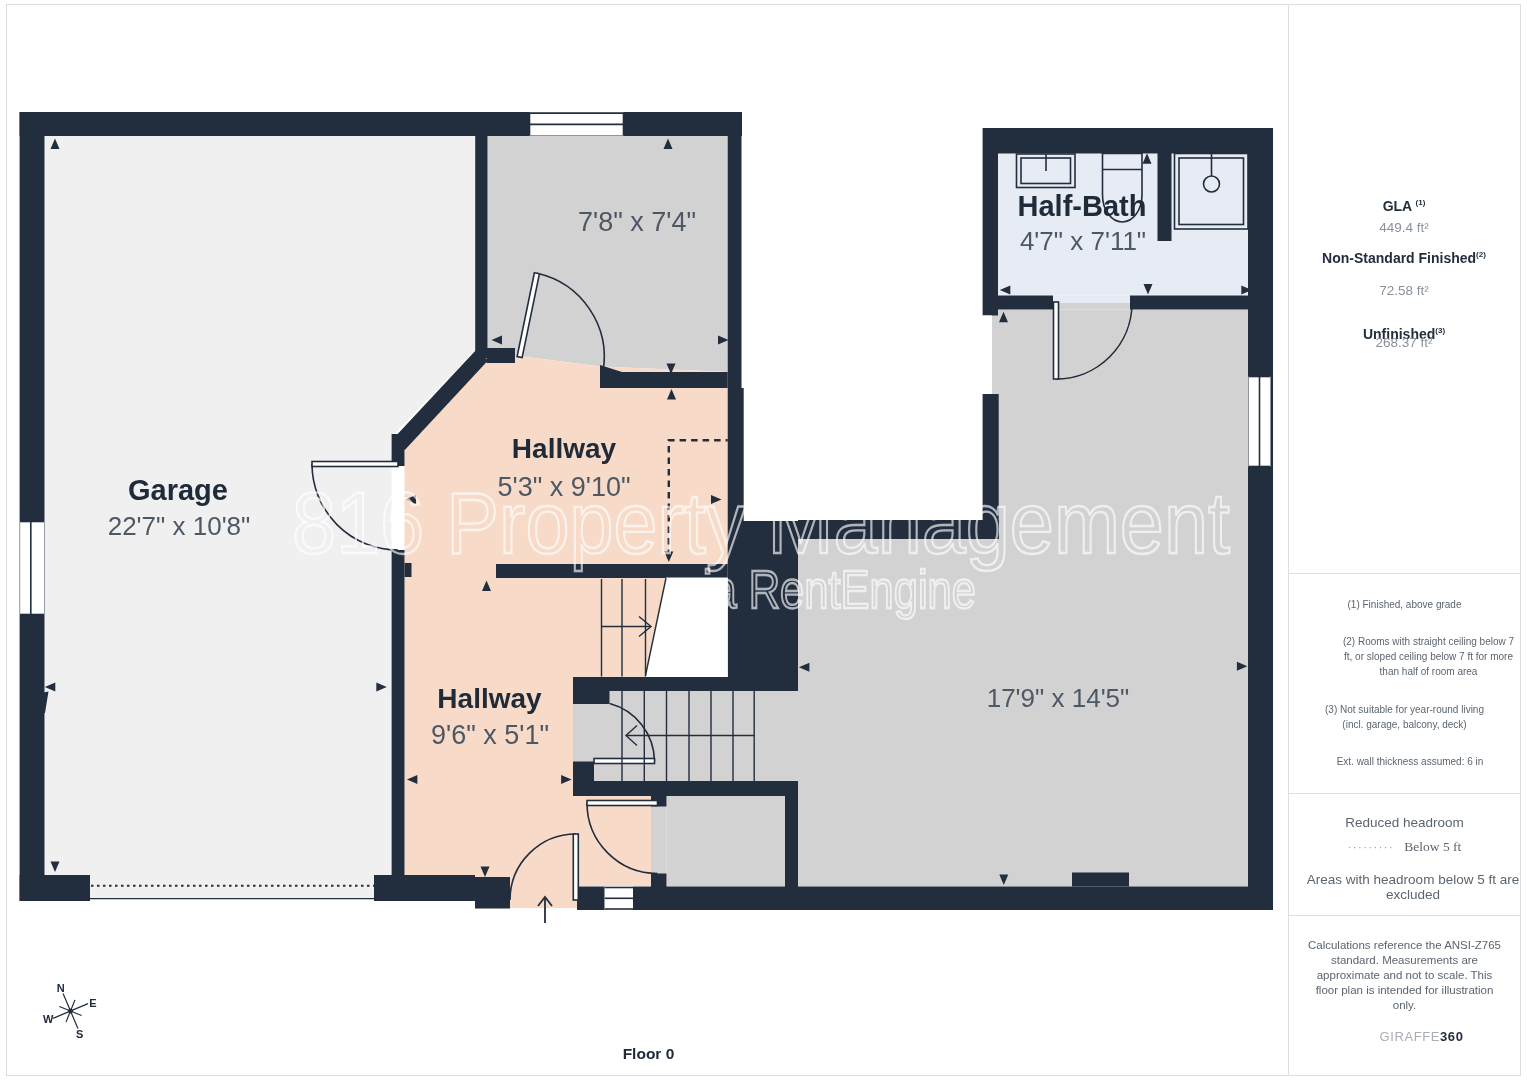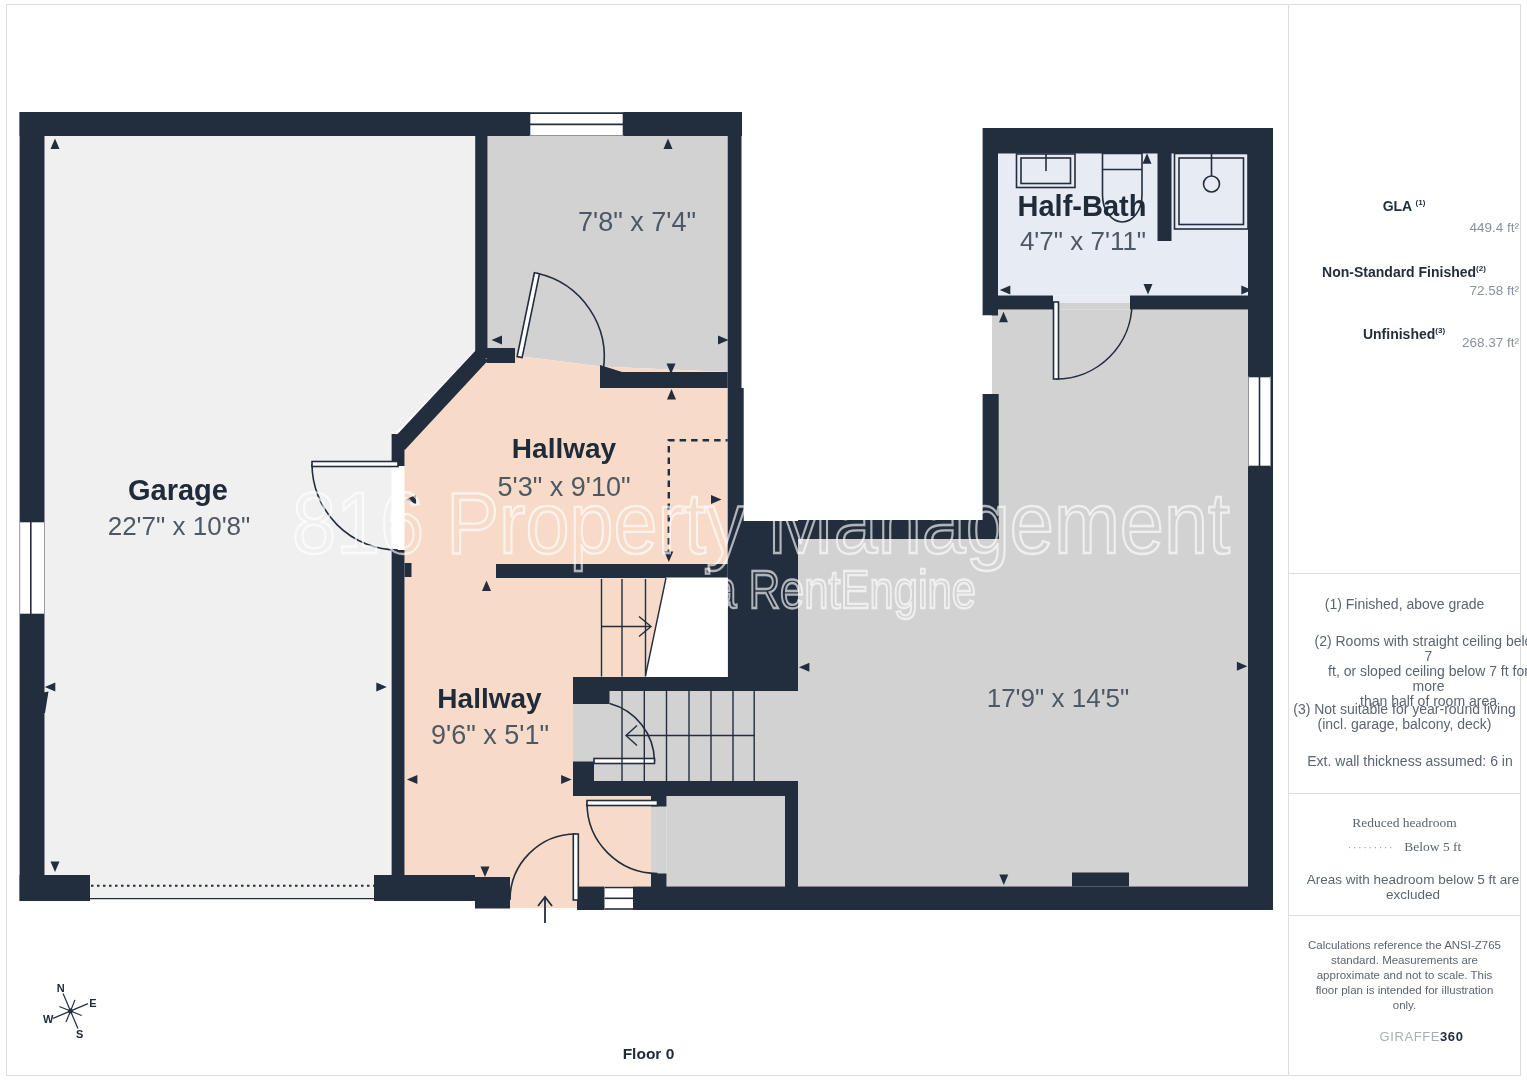--- a/index.html
+++ b/index.html
@@ -1,20 +1,20 @@
 <!DOCTYPE html>
 <html><head>
 <meta charset="utf-8">
 <style>
   html,body{margin:0;padding:0;background:#fff;}
   body{width:1527px;height:1080px;position:relative;font-family:"Liberation Sans",sans-serif;overflow:hidden;}
   #plan{position:absolute;left:0;top:0;}
-  .sb{position:absolute;text-align:center;color:#5b6570;font-size:14px;line-height:15px;}
+  .sb{position:absolute;text-align:center;color:#5b6570;font-size:10px;line-height:15px;}
   .sbt{font-weight:bold;color:#232e3d;font-size:14px;line-height:14px;}
-  .sbv{color:#8a919b;font-size:13.5px;line-height:14px;text-align:right;}
+  .sbv{color:#8a919b;font-size:13.5px;line-height:14px;}
   .lg{font-size:13.5px;line-height:15px;}
   .dc{font-size:11.5px;line-height:15px;text-align:center;}
   sup{font-size:8px;font-weight:bold;color:#232e3d;}
 </style>
 </head>
 <body>
 <svg id="plan" width="1527" height="1080" viewBox="0 0 1527 1080" xmlns="http://www.w3.org/2000/svg">
 
   <rect x="6.5" y="4.5" width="1514" height="1071" fill="#ffffff" stroke="#dcdee2" stroke-width="1"></rect>
 
@@ -309,35 +309,35 @@
       <text x="60.8" y="992">N</text>
       <text x="92.9" y="1006.5">E</text>
       <text x="48.1" y="1023">W</text>
       <text x="79.6" y="1038">S</text>
     </g>
   </g>
 </svg>
 
 <div class="sb sbt" style="left:1289px;top:196px;width:230px;">GLA <sup>(1)</sup></div>
 <div class="sb sbv" style="left:1289px;top:220.5px;width:230px;">449.4 ft²</div>
-<div class="sb sbt" style="left:1289px;top:262px;width:230px;">Non-Standard Finished<sup>(2)</sup></div>
+<div class="sb sbt" style="left:1289px;top:248px;width:230px;">Non-Standard Finished<sup>(2)</sup></div>
 <div class="sb sbv" style="left:1289px;top:283.5px;width:230px;">72.58 ft²</div>
 <div class="sb sbt" style="left:1289px;top:323.5px;width:230px;">Unfinished<sup>(3)</sup></div>
 <div class="sb sbv" style="left:1289px;top:336px;width:230px;">268.37 ft²</div>
 
 <div style="position:absolute;left:1289px;top:573px;width:231px;border-top:1px solid #dcdee2;"></div>
 
 <div class="sb" style="left:1290px;top:597px;width:229px;">(1) Finished, above grade</div>
 <div class="sb" style="left:1290px;top:634px;width:229px;padding-left:24px;">(2) Rooms with straight ceiling below 7<br>ft, or sloped ceiling below 7 ft for more<br>than half of room area</div>
 <div class="sb" style="left:1290px;top:701.5px;width:229px;">(3) Not suitable for year-round living<br>(incl. garage, balcony, deck)</div>
 <div class="sb" style="left:1290px;top:754px;width:240px;">Ext. wall thickness assumed: 6 in</div>
 
 <div style="position:absolute;left:1289px;top:793px;width:231px;border-top:1px solid #dcdee2;"></div>
 
-<div class="sb lg" style="left:1290px;top:815px;width:229px;font-family:Liberation Serif, serif;">Reduced headroom</div>
+<div class="sb lg" style="left:1290px;top:815px;width:229px;">Reduced headroom</div>
 <div class="sb lg" style="left:1290px;top:839px;width:229px;font-family:Liberation Serif, serif;"><span style="letter-spacing:1.5px;color:#8a929c;font-size:11px;">·········</span>&nbsp;&nbsp;&nbsp;Below 5 ft</div>
 <div class="sb lg" style="left:1290px;top:872px;width:246px;">Areas with headroom below 5 ft are<br>excluded</div>
 
 <div style="position:absolute;left:1289px;top:915px;width:231px;border-top:1px solid #dcdee2;"></div>
 
 <div class="sb dc" style="left:1290px;top:937.5px;width:229px;">Calculations reference the ANSI-Z765<br>standard. Measurements are<br>approximate and not to scale. This<br>floor plan is intended for illustration<br>only.</div>
 
 <div class="sb" style="left:1290px;top:1029px;width:263px;font-size:13px;"><span style="color:#a9aeb5;letter-spacing:.6px;">GIRAFFE</span><span style="color:#232e3d;font-weight:bold;letter-spacing:.6px;">360</span></div>
 
 </body></html>

